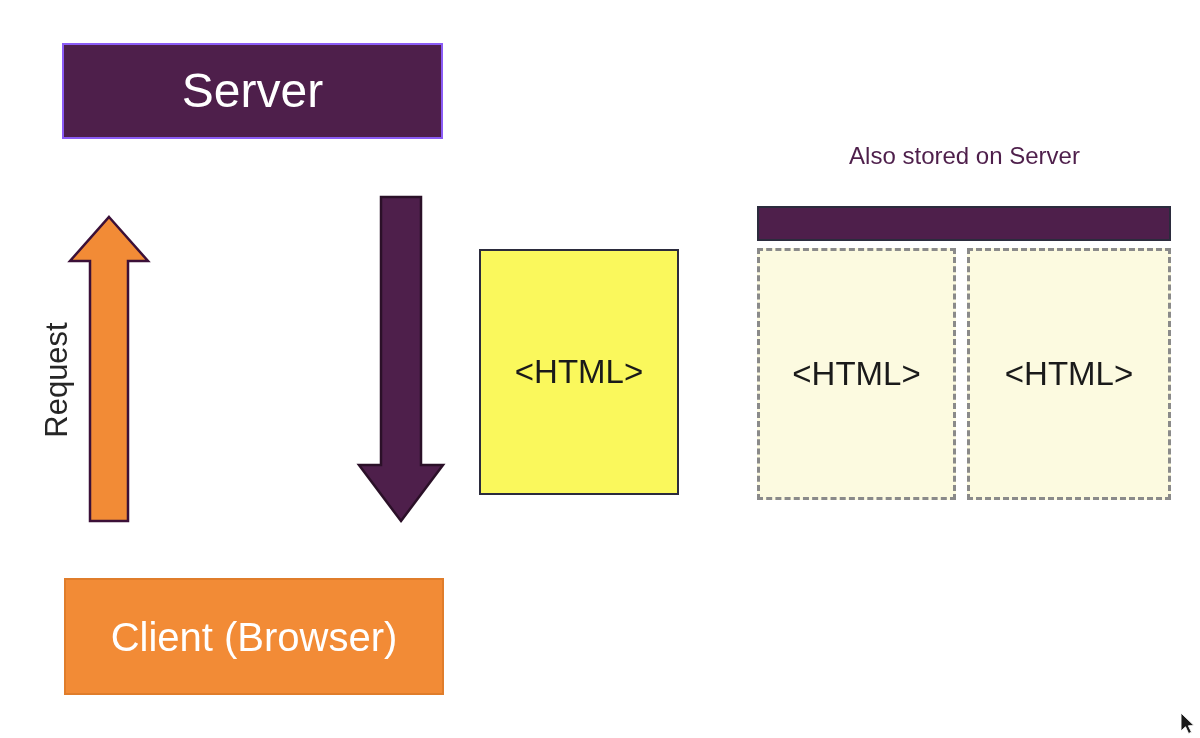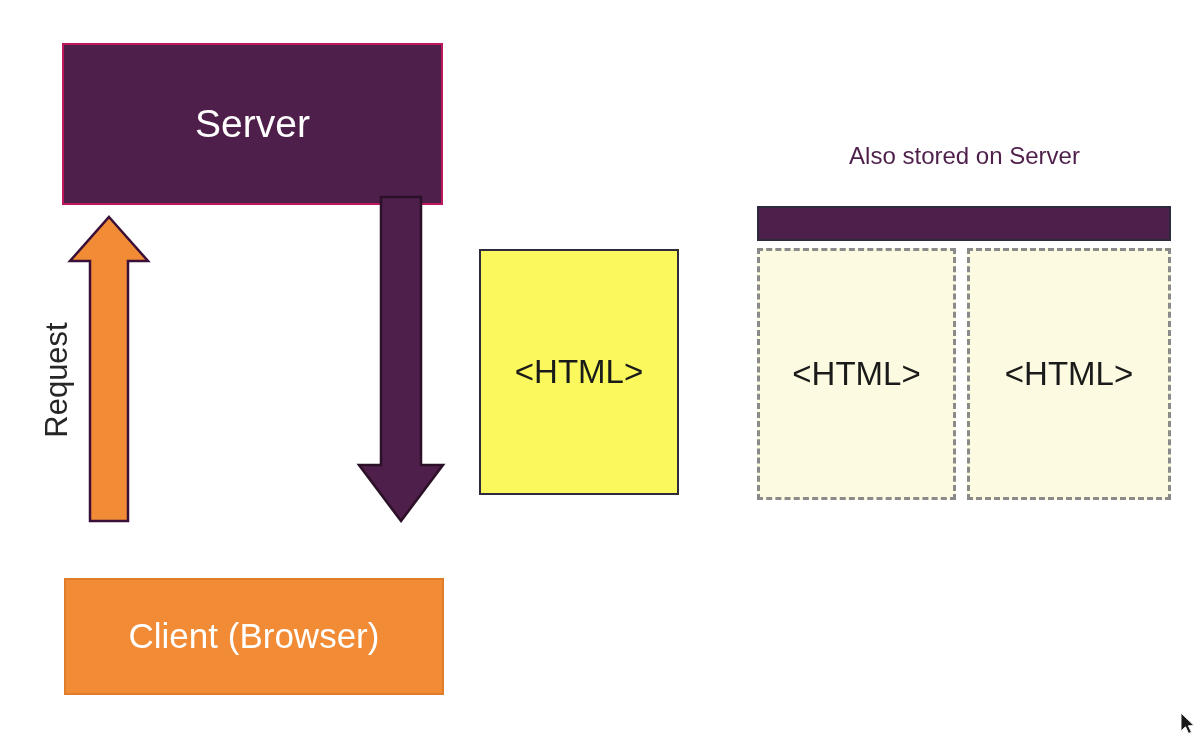--- a/index.html
+++ b/index.html
@@ -26,36 +26,36 @@
     align-items: center;
     justify-content: center;
     text-align: center;
     line-height: 1.1;
   }
 
   .server-box {
     left: 62px;
     top: 43px;
     width: 381px;
-    height: 162px;
+    height: 96px;
     background: #4E1F4B;
-    border: 2px solid #be185d;
+    border: 2px solid #8b5cf6;
     color: #ffffff;
-    font-size: 39px;
+    font-size: 48px;
   }
 
   .client-box {
     left: 64px;
     top: 578px;
     width: 380px;
     height: 117px;
     background: #F28B36;
     border: 2px solid #E07D2B;
     color: #ffffff;
-    font-size: 35px;
+    font-size: 40px;
   }
 
   .html-box {
     left: 479px;
     top: 249px;
     width: 200px;
     height: 246px;
     background: #FAF85C;
     border: 2px solid #2B2B3D;
     color: #1a1a1a;

